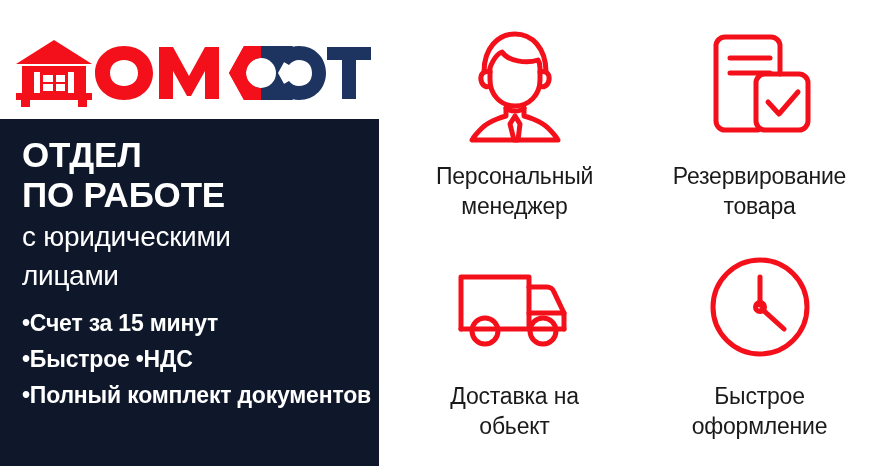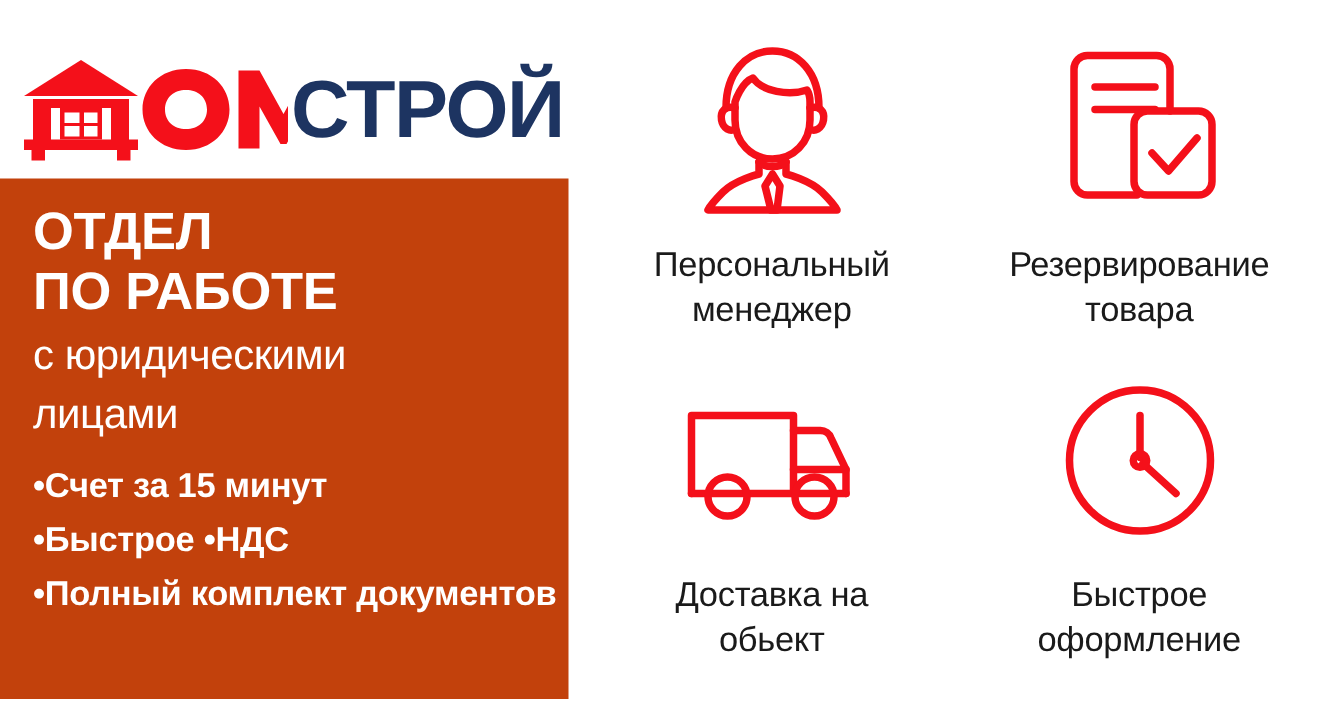--- a/index.html
+++ b/index.html
@@ -29,21 +29,21 @@
   }
   #logo svg { display: block; }
 
   
   #info-panel {
     position: absolute;
     left: 0;
     top: 119px;
     width: 379px;
     height: 347px;
-    background: #c2410c;
+    background: #0f172a;
     padding: 16px 10px 10px 22px;
   }
 
   .headline {
     color: #ffffff;
     font-weight: bold;
     font-size: 35px;
     line-height: 40px;
     letter-spacing: -0.2px;
     white-space: pre-line;
@@ -160,23 +160,20 @@
       <g fill="#1d3461">
 
         <path d="M312,35 C312,20 301,8 285,8 C275,8 267,13 263,20 L275,27 C277,24 281,22 285,22 C293,22 298,27 298,35 C298,43 293,48 285,48 C281,48 277,46 275,43 L263,50 C267,57 275,62 285,62 C301,62 312,50 312,35 Z"></path>
 
         <polygon points="313,9 357,9 357,22 342,22 342,61 328,61 328,22 313,22"></polygon>
       </g>
       <g fill="#1d3461" transform="translate(0,0)"></g>
     </svg>
   </div>
 
-  <div style="position:absolute;left:192px;top:44px;width:200px;height:58px;
-              color:#1d3461;font-size:54px;font-weight:bold;letter-spacing:-1px;
-              line-height:58px;background:#ffffff;padding-left:2px;">СТРОЙ</div>
 
   <div style="position:absolute;left:10px;top:38px;width:182px;height:74px;background:transparent;"></div>
 
   <div id="info-panel">
     <div class="headline">ОТДЕЛ
 ПО РАБОТЕ</div>
 
     <div class="subhead">с юридическими
 лицами</div>
 

